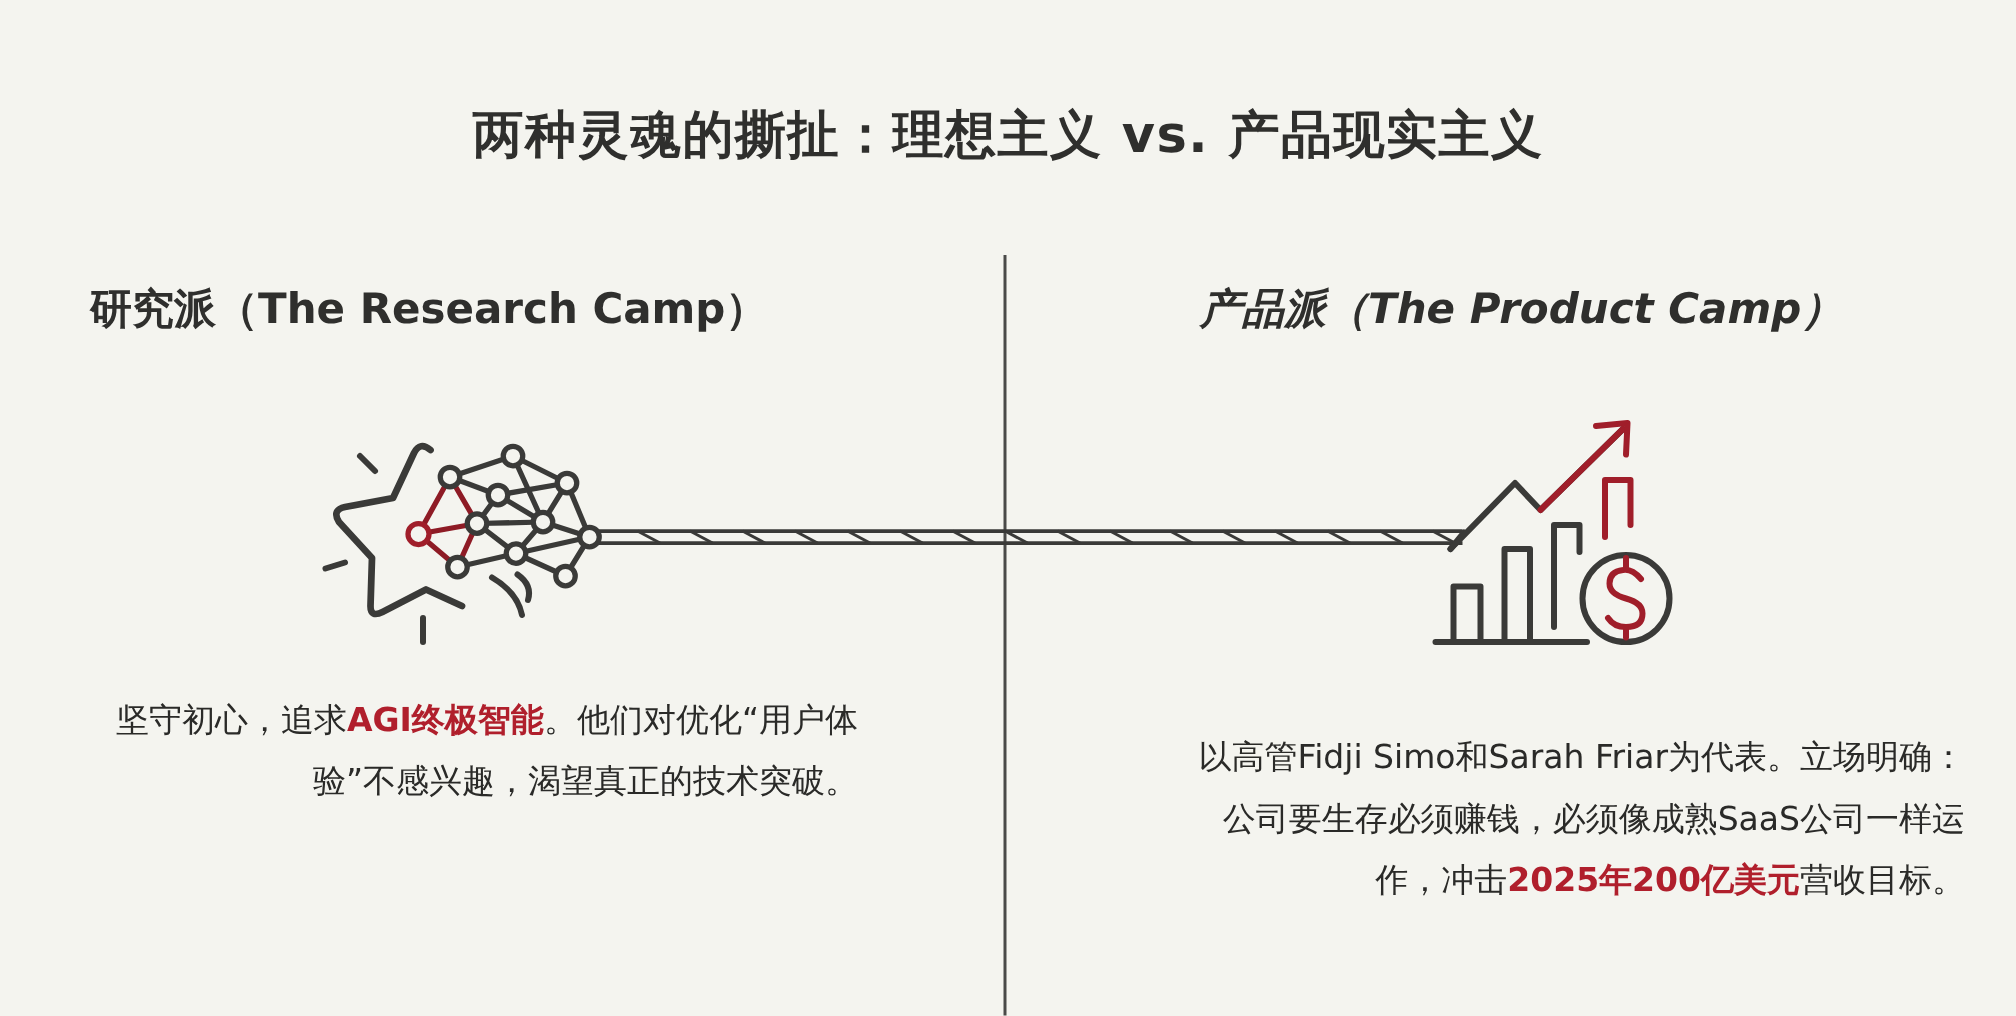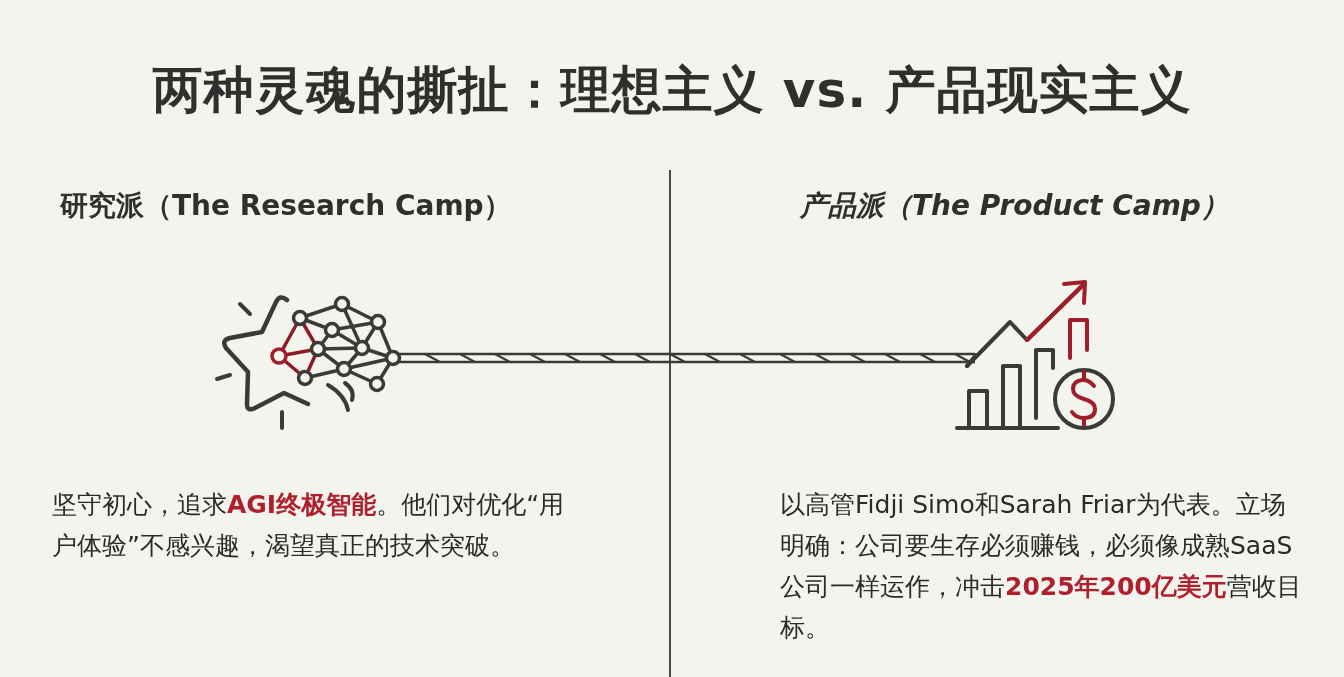--- a/index.html
+++ b/index.html
@@ -14,21 +14,21 @@
       overflow: hidden;
       font-family: "DejaVu Sans", "Liberation Sans", sans-serif;
       color: #2f2f2d;
     }
     .title {
       position: absolute;
       left: 0;
       right: 0;
       top: 56px;
       text-align: center;
-      font-size: 50px;
+      font-size: 34px;
       font-weight: bold;
       letter-spacing: 1px;
       color: #2f2f2d;
       line-height: 68px;
     }
     .divider {
       position: absolute;
       left: 669px;
       top: 170px;
       width: 2px;
@@ -41,27 +41,28 @@
       font-size: 28px;
       font-weight: bold;
       color: #2f2f2d;
       line-height: 44px;
       white-space: nowrap;
     }
     .camp-heading.left { left: 60px; }
     .camp-heading.right { left: 800px; font-style: italic; }
     .desc {
       position: absolute;
-      top: 484px;
-      font-size: 25px;
+      top: 460px;
+      font-size: 22px;
       line-height: 41px;
       color: #2a2a28;
+      text-align: right;
     }
     .desc.left { left: 52px; width: 520px; }
-    .desc.right { left: 780px; width: 530px; }
+    .desc.right { left: 780px; width: 530px; margin-top: 25px; }
     .hl {
       color: #b01f2c;
       font-weight: bold;
     }
     .illustration {
       position: absolute;
       left: 0;
       top: 0;
       width: 1344px;
       height: 677px;

